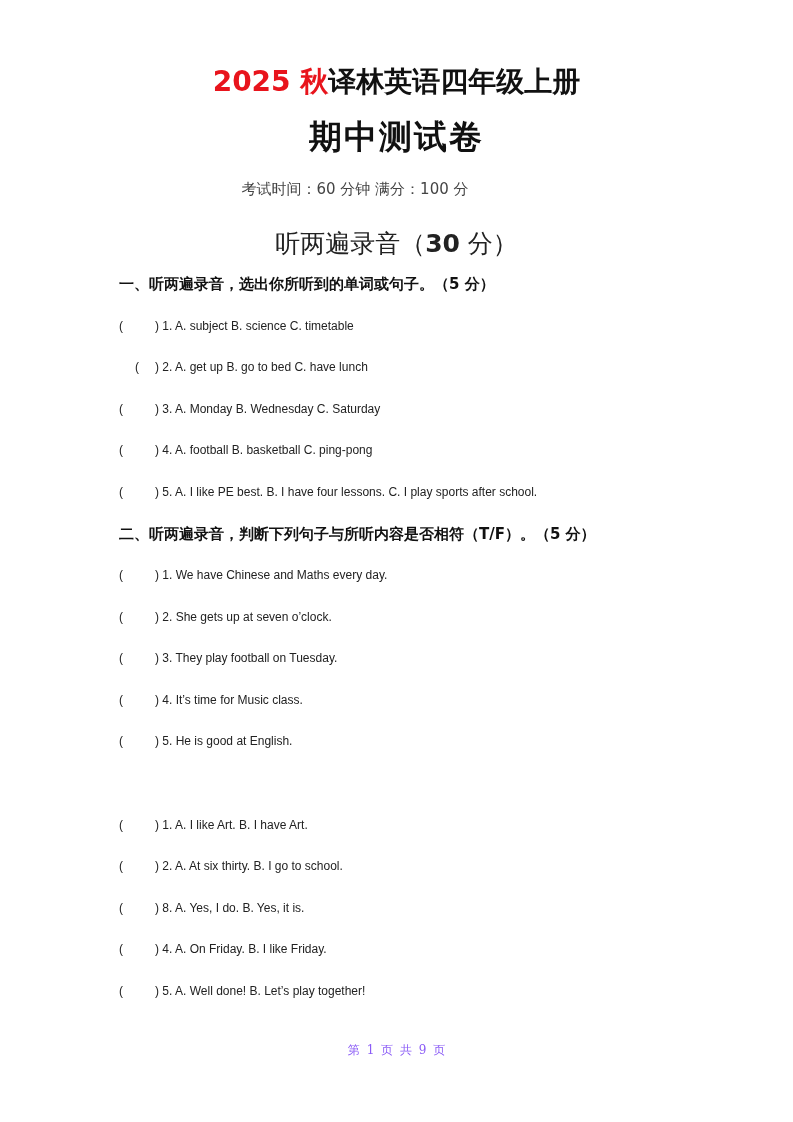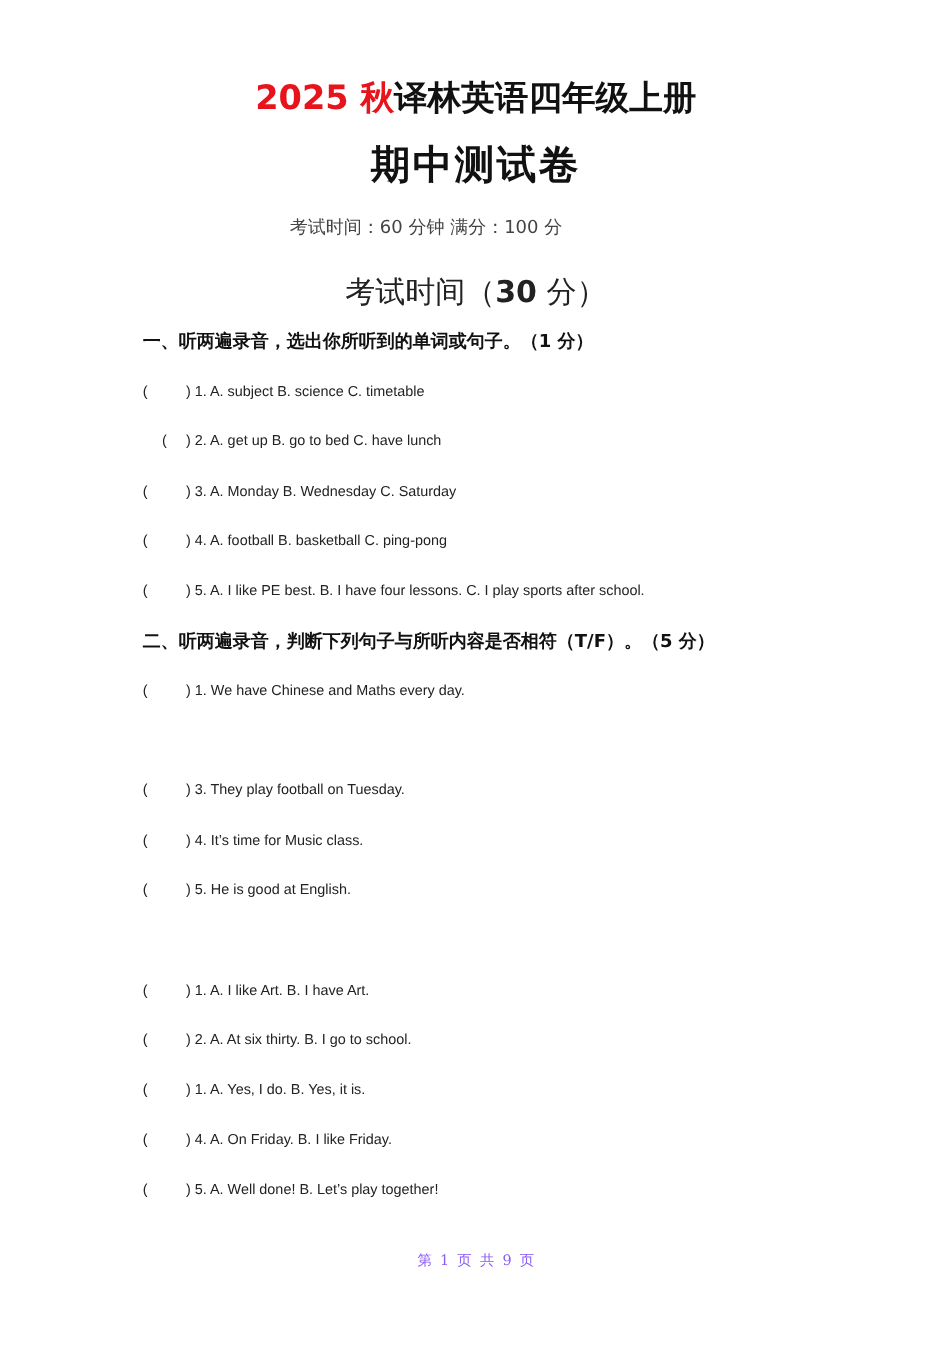--- a/index.html
+++ b/index.html
@@ -20,35 +20,36 @@
 <body>
 
 <div class="page">
 
   <div class="title1"><span class="red">2025 秋</span><span>译林英语四年级上册</span></div>
 
   <div class="title2">期中测试卷</div>
 
   <div class="info">考试时间：60  分钟    满分：100  分</div>
 
-  <div class="section-title"><span>考试时间（</span><b>30</b><span> 分）</span></div>
+  <div class="section-title"><span>听两遍录音（</span><b>30</b><span> 分）</span></div>
 
-  <div class="heading" style="top:273px;">一、听两遍录音，选出你所听到的单词或句子。（1  分）</div>
+  <div class="heading" style="top:273px;">一、听两遍录音，选出你所听到的单词或句子。（5  分）</div>
   <div class="q" style="top:315px;"><span class="paren">(</span><span>) 1. A. subject B. science C. timetable</span></div>
   <div class="q" style="top:356px;text-align:center;"><span class="paren">(</span><span>) 2. A. get up B. go to bed C. have lunch</span></div>
   <div class="q" style="top:398px;"><span class="paren">(</span><span>) 3. A. Monday B. Wednesday C. Saturday</span></div>
   <div class="q" style="top:439px;"><span class="paren">(</span><span>) 4. A. football B. basketball C. ping-pong</span></div>
   <div class="q" style="top:481px;"><span class="paren">(</span><span>) 5. A. I like PE best. B. I have four lessons. C. I play sports after school.</span></div>
 
   <div class="heading" style="top:523px;">二、听两遍录音，判断下列句子与所听内容是否相符（T/F）。（5  分）</div>
   <div class="q" style="top:564px;"><span class="paren">(</span><span>) 1. We have Chinese and Maths every day.</span></div>
+  <div class="q" style="top:606px;"><span class="paren">(</span><span>) 2. She gets up at seven o’clock.</span></div>
   <div class="q" style="top:647px;"><span class="paren">(</span><span>) 3. They play football on Tuesday.</span></div>
   <div class="q" style="top:689px;"><span class="paren">(</span><span>) 4. It’s time for Music class.</span></div>
   <div class="q" style="top:730px;"><span class="paren">(</span><span>) 5. He is good at English.</span></div>
 
   <div class="q" style="top:814px;"><span class="paren">(</span><span>) 1. A. I like Art. B. I have Art.</span></div>
   <div class="q" style="top:855px;"><span class="paren">(</span><span>) 2. A. At six thirty. B. I go to school.</span></div>
-  <div class="q" style="top:897px;"><span class="paren">(</span><span>) 1. A. Yes, I do. B. Yes, it is.</span></div>
+  <div class="q" style="top:897px;"><span class="paren">(</span><span>) 8. A. Yes, I do. B. Yes, it is.</span></div>
   <div class="q" style="top:938px;"><span class="paren">(</span><span>) 4. A. On Friday. B. I like Friday.</span></div>
   <div class="q" style="top:980px;"><span class="paren">(</span><span>) 5. A. Well done! B. Let’s play together!</span></div>
 
   <div class="footer">第 1 页 共 9 页</div>
 </div>
 
 </body></html>

